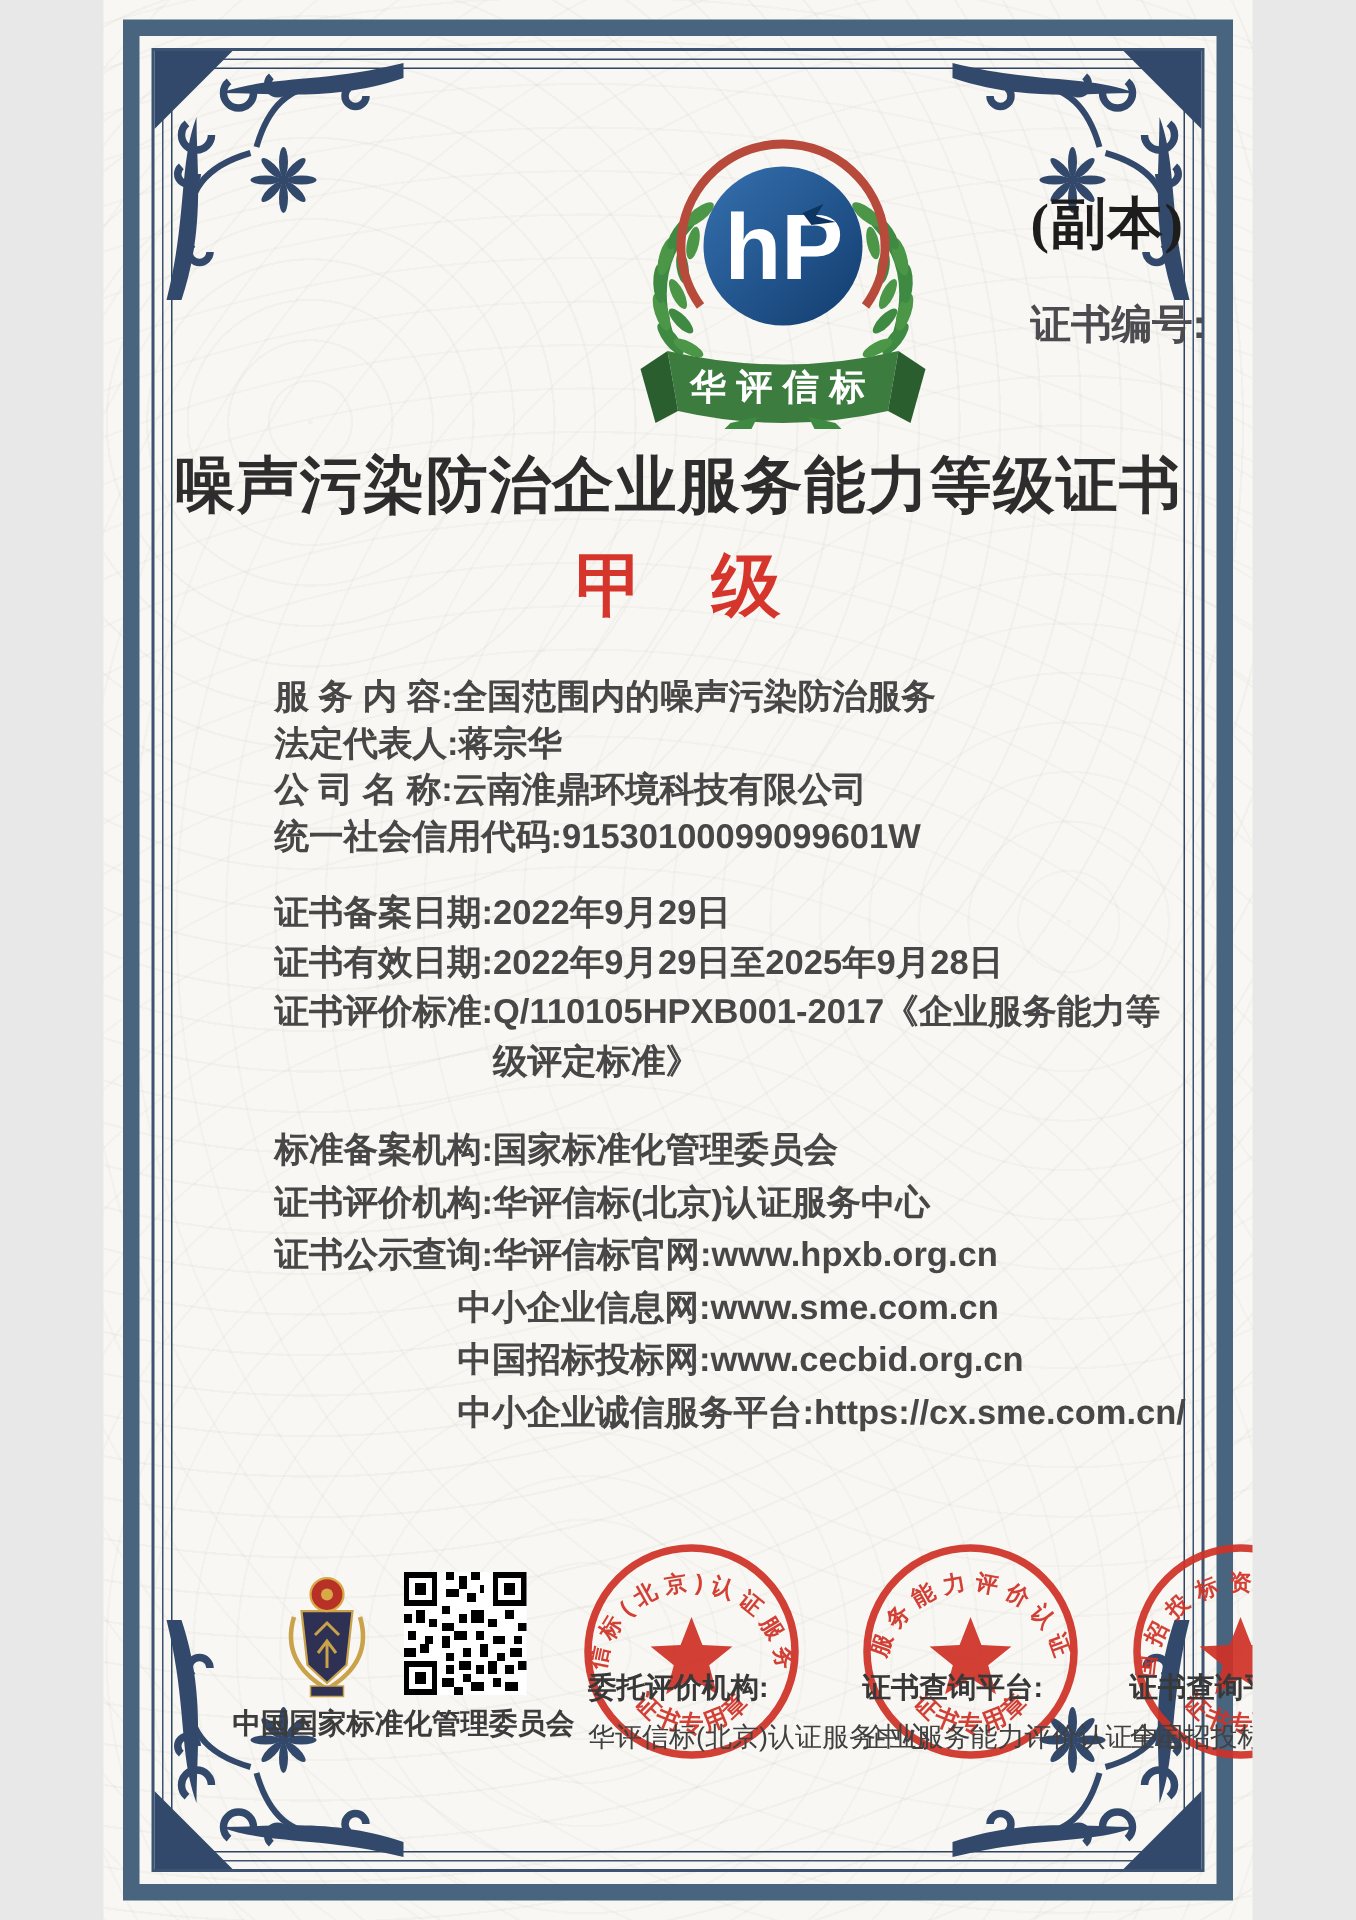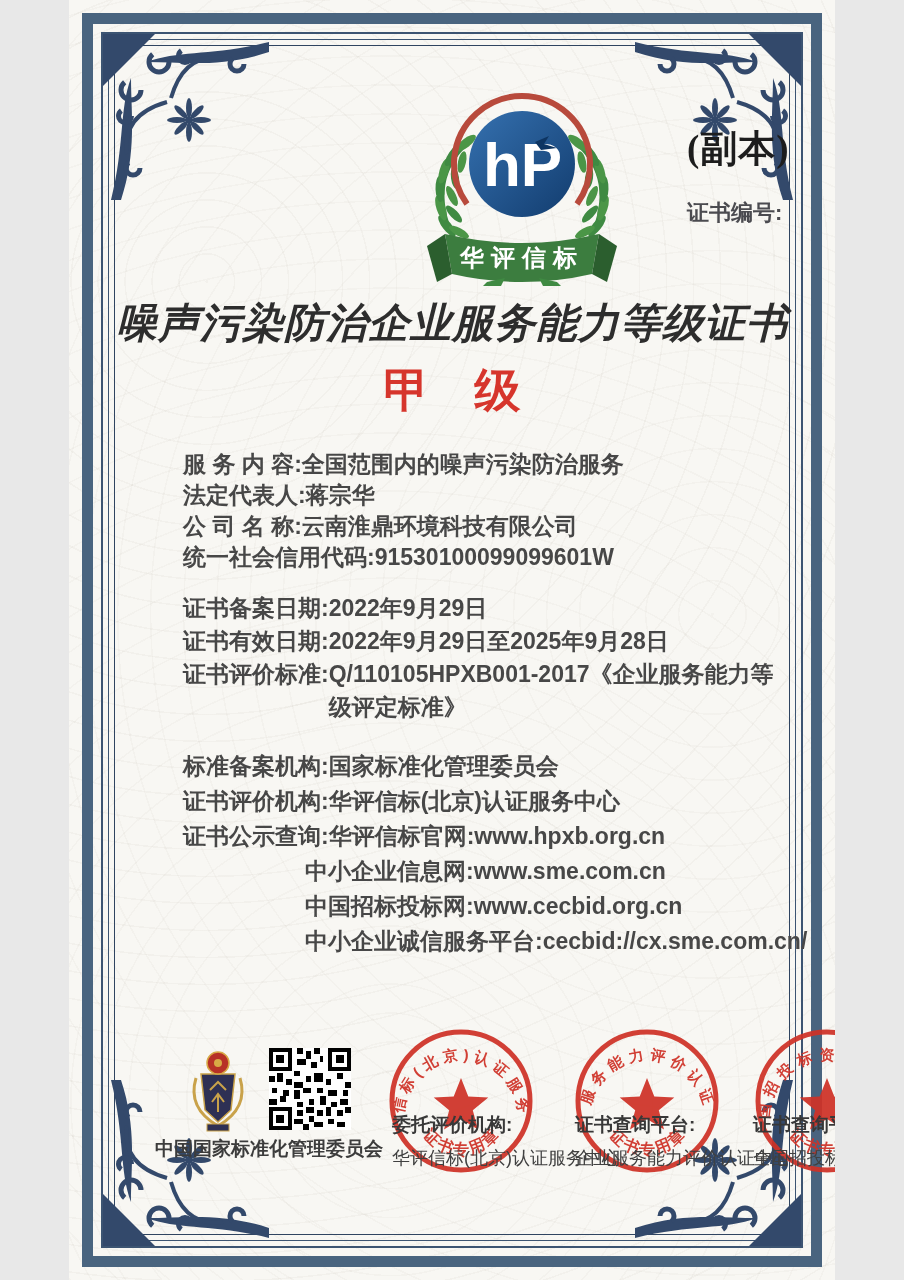--- a/index.html
+++ b/index.html
@@ -17,24 +17,24 @@
   .bline4{position:absolute;inset:45px;border:1.5px solid #2f4460;pointer-events:none;}
   .corner{position:absolute;width:175px;height:175px;color:#33496b;pointer-events:none;}
   .corner.tl{top:28px;left:28px;}
   .corner.tr{top:28px;right:28px;transform:scaleX(-1);}
   .corner.bl{bottom:28px;left:28px;transform:scaleY(-1);}
   .corner.br{bottom:28px;right:28px;transform:scale(-1,-1);}
   
   .logo{position:absolute;left:348px;top:86px;}
   .copy-block{position:absolute;left:618px;top:124px;}
   .copy-label{font-size:37px;font-weight:800;color:#1d1d1d;letter-spacing:1px;font-family:Liberation Serif, serif;}
-  .certno-label{margin-top:24px;font-size:22px;font-weight:800;color:#4b4b50;}
+  .certno-label{margin-top:24px;font-size:27px;font-weight:800;color:#4b4b50;}
   .certno-value{margin-top:5px;font-size:27px;font-weight:800;color:#cf2f26;letter-spacing:.5px;}
   .title{position:absolute;left:0;top:296px;width:100%;text-align:center;
-    font-size:41px;font-weight:800;color:#2d2d2d;letter-spacing:1px;font-style:italic;}
+    font-size:41px;font-weight:800;color:#2d2d2d;letter-spacing:1px;}
   .grade{position:absolute;left:0;top:360px;width:100%;text-align:center;
     font-size:46px;font-weight:800;color:#d6352c;letter-spacing:16px;text-indent:16px;}
   
   .blk{position:absolute;left:114px;color:#474747;font-size:23px;font-weight:700;}
   .blk1{top:449px;}
   .blk1 .line{line-height:31px;white-space:nowrap;}
   .blk2{top:592px;}
   .blk2 .lrow{display:flex;line-height:33px;}
   .blk2 .lbl{white-space:nowrap;}
   .blk2 .val{white-space:nowrap;}
@@ -259,21 +259,21 @@
     <div class="lrow">
       <span class="lbl">证书评价机构:</span>
         <span class="val">华评信标(北京)认证服务中心</span>
     </div>
     <div class="lrow">
       <span class="lbl">证书公示查询:</span>
         <span class="val">华评信标官网:www.hpxb.org.cn</span>
     </div>
     <div class="link-row">中小企业信息网:www.sme.com.cn</div>
     <div class="link-row">中国招标投标网:www.cecbid.org.cn</div>
-    <div class="link-row">中小企业诚信服务平台:cecbid://cx.sme.com.cn/</div>
+    <div class="link-row">中小企业诚信服务平台:https://cx.sme.com.cn/</div>
   </div>
 
   <div class="footer">
 
     <div class="footer-left">
       <svg class="emblem" width="66" height="86" viewBox="0 0 66 86">
         <path d="M11 28 Q2 58 33 76" stroke="#c9a24a" stroke-width="3" fill="none"></path>
         <path d="M55 28 Q64 58 33 76" stroke="#c9a24a" stroke-width="3" fill="none"></path>
         <path d="M16 24 L50 24 L46 60 L33 72 L20 60 Z" fill="#2e3054" stroke="#c9a24a" stroke-width="1.5"></path>
         <path d="M25 40 L33 32 L41 40 M27 52 L33 44 L39 52 M33 44 L33 62" stroke="#c9a24a" stroke-width="2" fill="none"></path>

